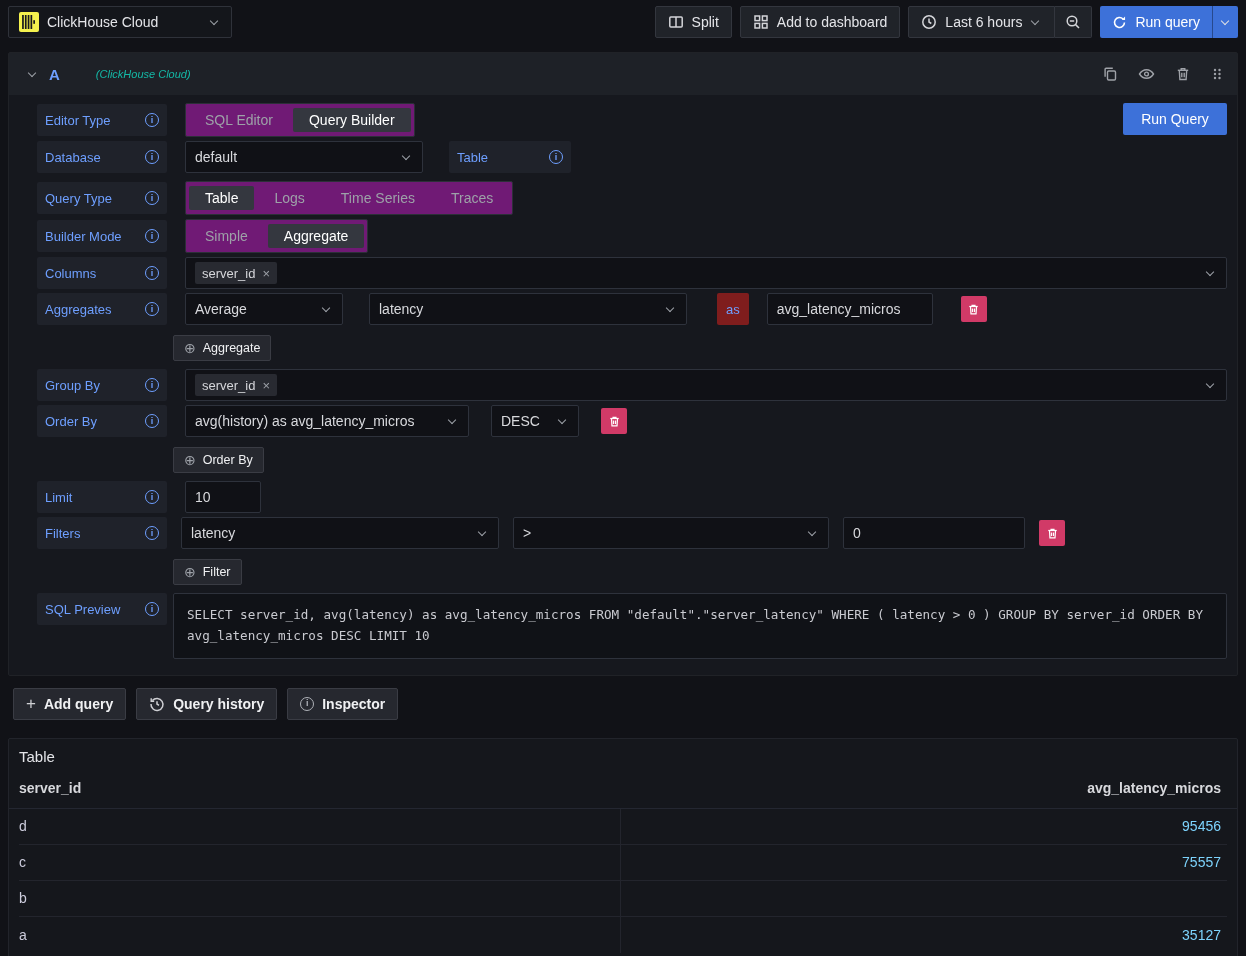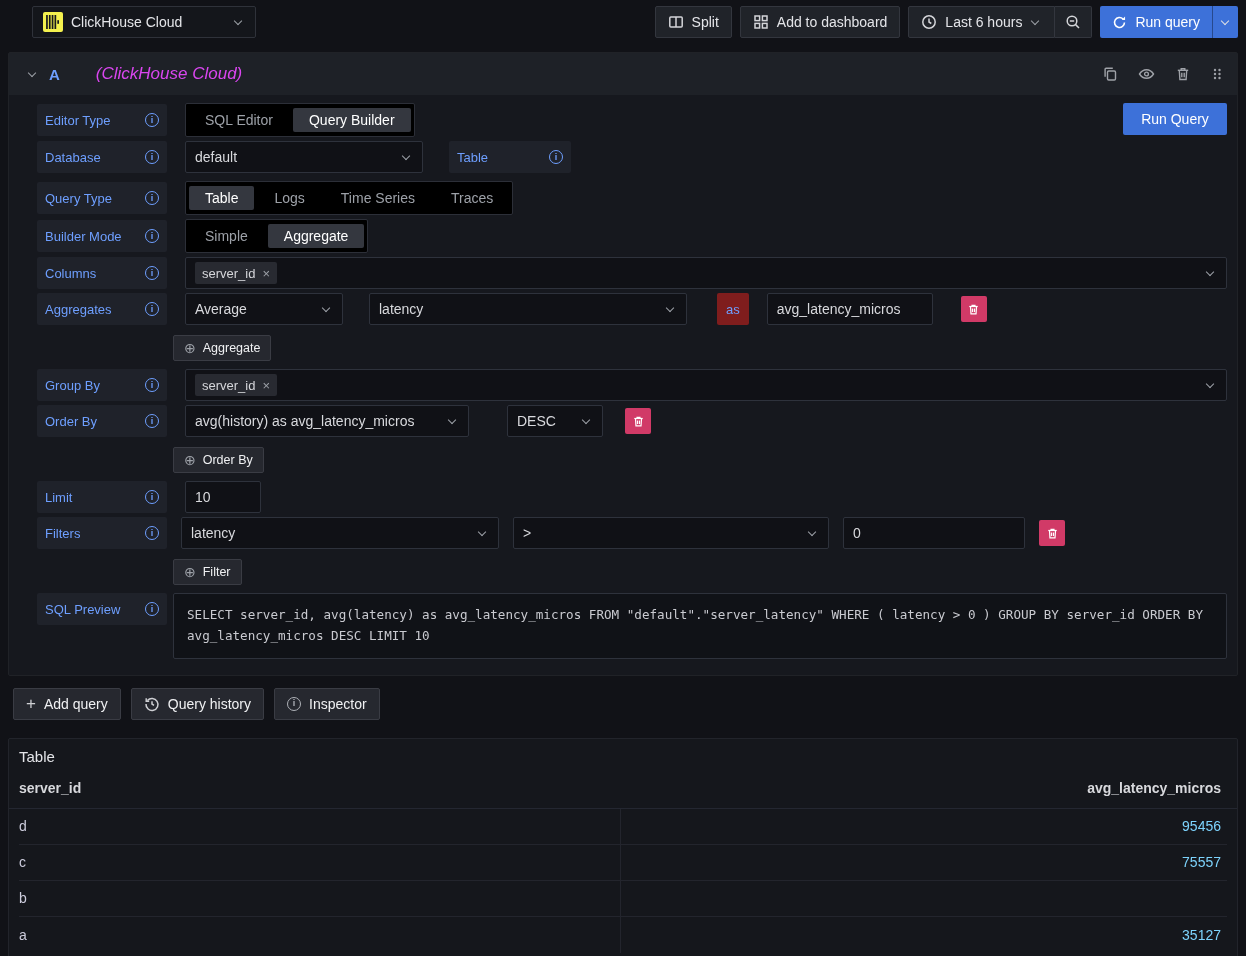--- a/index.html
+++ b/index.html
@@ -5,21 +5,21 @@
   * { margin:0; padding:0; box-sizing:border-box; }
   html,body { width:1246px; height:956px; overflow:hidden; }
   body {
     background:#111217;
     font-family:"Liberation Sans", sans-serif;
     font-size:14px;
     color:#d8d9dd;
     -webkit-font-smoothing:antialiased;
   }
   
-  .topbar { height:44px; display:flex; align-items:center; justify-content:space-between; padding:0 8px; background:#111217;margin-left:24px; }
+  .topbar { height:44px; display:flex; align-items:center; justify-content:space-between; padding:0 8px; background:#111217; }
   .ds-picker { width:224px; height:32px; border:1px solid #2f323a; border-radius:2px; background:#14161b;
     display:flex; align-items:center; gap:8px; padding:0 10px; cursor:pointer; }
   .ds-picker .name { font-size:14px; color:#e4e5e9; }
   .topbar-right { display:flex; align-items:center; gap:8px; }
   .tbtn { height:32px; display:flex; align-items:center; gap:8px; padding:0 12px; background:#202329;
     border:1px solid #33363e; border-radius:2px; color:#e4e5e9; font-weight:500; font-size:14px; cursor:pointer; }
   .btn-group { display:flex; align-items:stretch; }
   .btn-group .tbtn:first-child { border-radius:2px 0 0 2px; }
   .btn-group .tbtn:last-child { border-radius:0 2px 2px 0; border-left:none; padding:0 10px; }
   .run-split { display:flex; align-items:stretch; height:32px; border-radius:2px; overflow:hidden; }
@@ -34,21 +34,21 @@
   .info { width:14px; height:14px; border:1.3px solid currentColor; border-radius:50%;
     display:inline-flex; align-items:center; justify-content:center; flex:0 0 auto;
     font-size:9px; font-weight:700; line-height:1; font-style:normal; }
   .info::after { content:'i'; }
   svg { display:block; }
   
   .qcard { margin:8px; background:#16181e; border:1px solid #202227; border-radius:2px; }
   .qhead { height:42px; background:#1e2127; display:flex; align-items:center; padding:0 12px; }
   .qhead .collapse { margin:0 10px 0 6px; cursor:pointer; }
   .refid { color:#6e9fff; font-weight:700; font-size:15px; margin-right:36px; cursor:pointer; }
-  .ds-hint { color:#d946ef; font-style:italic; font-size:17px; }
+  .ds-hint { color:#14b8a6; font-style:italic; font-size:11px; }
   .qhead-icons { margin-left:auto; display:flex; align-items:center; gap:16px; }
   .iconbtn { background:none; border:none; cursor:pointer; padding:2px; display:flex; }
   .qbody { position:relative; padding:8px 10px 16px; }
   .runq { position:absolute; top:8px; right:10px; width:104px; height:32px; background:#3d71d9; color:#fff;
     border:none; border-radius:2px; font-weight:500; font-size:14px; font-family:inherit; cursor:pointer; }
   .frow { display:flex; align-items:center; gap:18px; margin:0 0 4px 18px; min-height:32px; }
   .frow.gap8 { margin-top:8px; }
   .frow.wide-gap { gap:14px; }
   .flabel { flex:0 0 130px; height:32px; background:#1f222a; color:#6e9fff; border-radius:2px;
     display:flex; align-items:center; justify-content:space-between; padding:0 8px; font-size:13px; font-weight:500; }
@@ -56,41 +56,41 @@
     display:flex; align-items:center; padding:0 9px; color:#d8d9dd; font-size:14px; cursor:pointer; }
   .select .chev, .mselect .chev { margin-left:auto; }
   .select > span:first-child { margin-right:14px; white-space:nowrap; }
   .mselect { flex:1 1 auto; gap:6px; }
   .tinput { cursor:text; font-family:inherit; }
   input.tinput { display:inline-block; }
   .tag { background:#282a31; border-radius:2px; height:22px; display:flex; align-items:center; gap:7px;
     padding:0 7px; font-size:13px; color:#d5d6da; }
   .tag .x { color:#9da1a8; cursor:pointer; font-size:13px; line-height:1; }
   .tag .x::after { content:'×'; }
-  .radiogrp { display:flex; align-items:center; gap:4px; background:#000000; border:1px solid #2c2f38;
+  .radiogrp { display:flex; align-items:center; gap:4px; background:#701a75; border:1px solid #2c2f38;
     border-radius:2px; padding:3px; height:34px; }
   .ropt { padding:4px 16px; font-size:14px; color:#9da1a8; border-radius:2px; cursor:pointer; white-space:nowrap; }
   .ropt.sel { background:#34373f; color:#fff; font-weight:500; }
   .aschip { height:32px; background:#7f1d1d; color:#6e9fff; font-size:13px; font-weight:500;
     display:flex; align-items:center; padding:0 9px; border-radius:2px; }
   .delbtn { width:26px; height:26px; background:#d13a67; border:none; border-radius:2px; cursor:pointer;
     display:flex; align-items:center; justify-content:center; }
   .addbtn { height:26px; display:inline-flex; align-items:center; gap:7px; padding:0 10px; margin:6px 0 8px 154px;
     background:#26282f; border:1px solid #3a3c44; border-radius:2px; color:#f0f1f3; font-weight:500; font-size:12.5px;
     font-family:inherit; cursor:pointer; }
   .pluscirc { color:#9da1a8; font-size:14px; line-height:1; }
   .pluscirc::after { content:'⊕'; }
   .sqlrow { display:flex; align-items:flex-start; gap:6px; margin:0 0 0 18px; }
   .sqlbox { flex:1 1 auto; min-height:62px; background:#101217; border:1px solid #2e323c; border-radius:2px;
     padding:11px 13px; font-family:"DejaVu Sans Mono", monospace; font-size:12.6px; line-height:1.65;
     color:#c9cad0; word-break:break-all; }
   
   .qfooter { display:flex; gap:10px; margin:12px 0 0 13px; }
   .fbtn { height:32px; display:flex; align-items:center; gap:8px; padding:0 12px; background:#26282f;
-    border:1px solid #3a3c44; border-radius:2px; color:#f0f1f3; font-weight:400; font-size:14px;
+    border:1px solid #3a3c44; border-radius:2px; color:#f0f1f3; font-weight:700; font-size:14px;
     font-family:inherit; cursor:pointer; }
   .plusg { color:#cfd0d4; font-size:17px; font-weight:400; line-height:1; }
   .plusg::after { content:'+'; }
   .fbtn .info { color:#aeb1b7; }
   
   .panel { margin:18px 8px 8px; background:#15171c; border:1px solid #22242b; border-radius:2px; height:232px; }
   .panel-title { padding:9px 10px 4px; font-size:15px; font-weight:500; color:#e4e5e9; }
   .thead { display:flex; align-items:center; height:40px; padding:0 10px; border-bottom:1px solid #242731; }
   .thead .h1 { flex:0 0 602px; font-weight:700; font-size:14px; color:#d8d9dd; cursor:pointer; }
   .thead .h2 { flex:1; text-align:right; font-weight:700; font-size:14px; color:#d8d9dd; padding-right:6px; cursor:pointer; }
@@ -339,21 +339,21 @@
 
     <div class="frow">
       <div class="flabel">
         <span>Order By</span>
         <span class="info"></span>
       </div>
       <div class="select" style="width:284px">
         <span>avg(history) as avg_latency_micros</span>
         <span class="chev"></span>
       </div>
-      <div class="select" style="width:96px;margin-left:20px">
+      <div class="select" style="width:88px;margin-left:4px">
         <span>DESC</span>
         <span class="chev"></span>
       </div>
       <button class="delbtn" style="margin-left:4px">
         <span>
           <svg width="13" height="13" viewBox="0 0 16 16" fill="none" stroke="#fff" stroke-width="1.5">
               <path d="M2.8 4.3h10.4"></path>
               <path d="M6.2 4.3V2.8h3.6v1.5"></path>
               <path d="M4.3 4.3l.6 9.2h6.2l.6-9.2"></path>
               <line x1="6.8" y1="6.8" x2="6.8" y2="11.2"></line>

